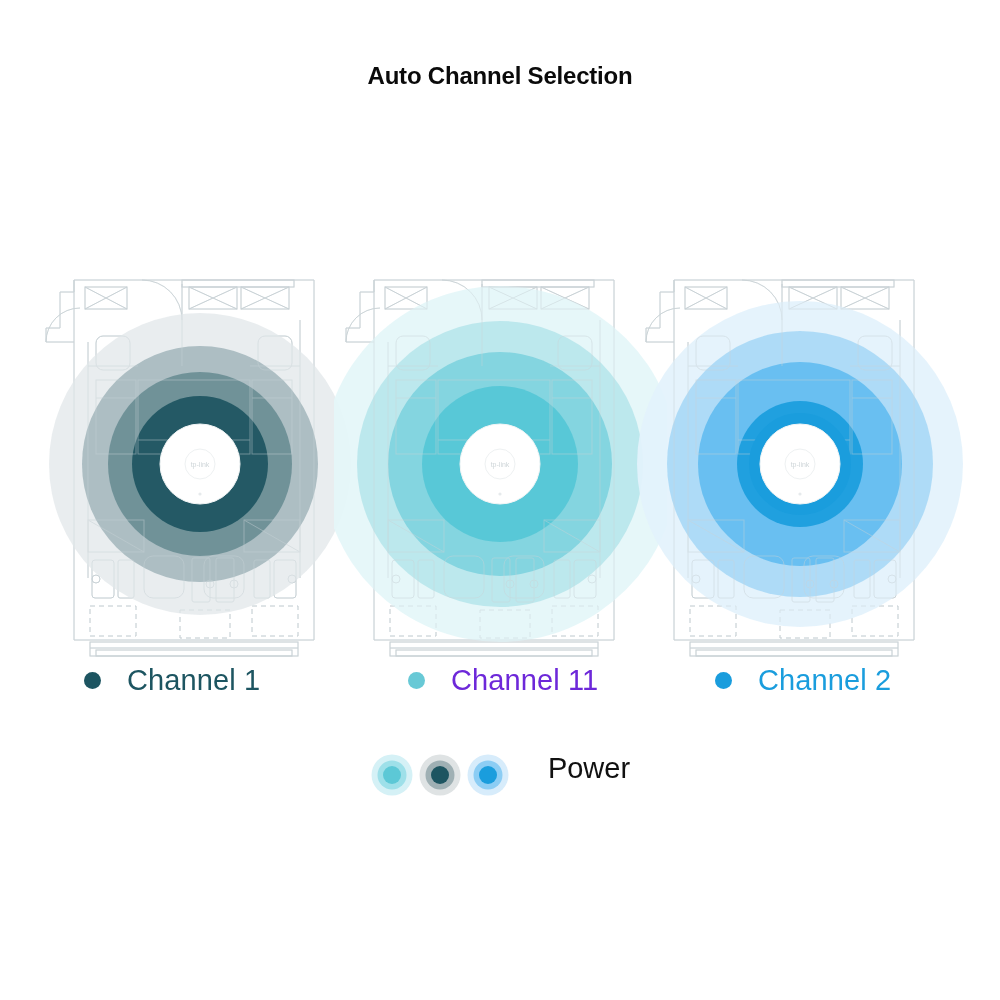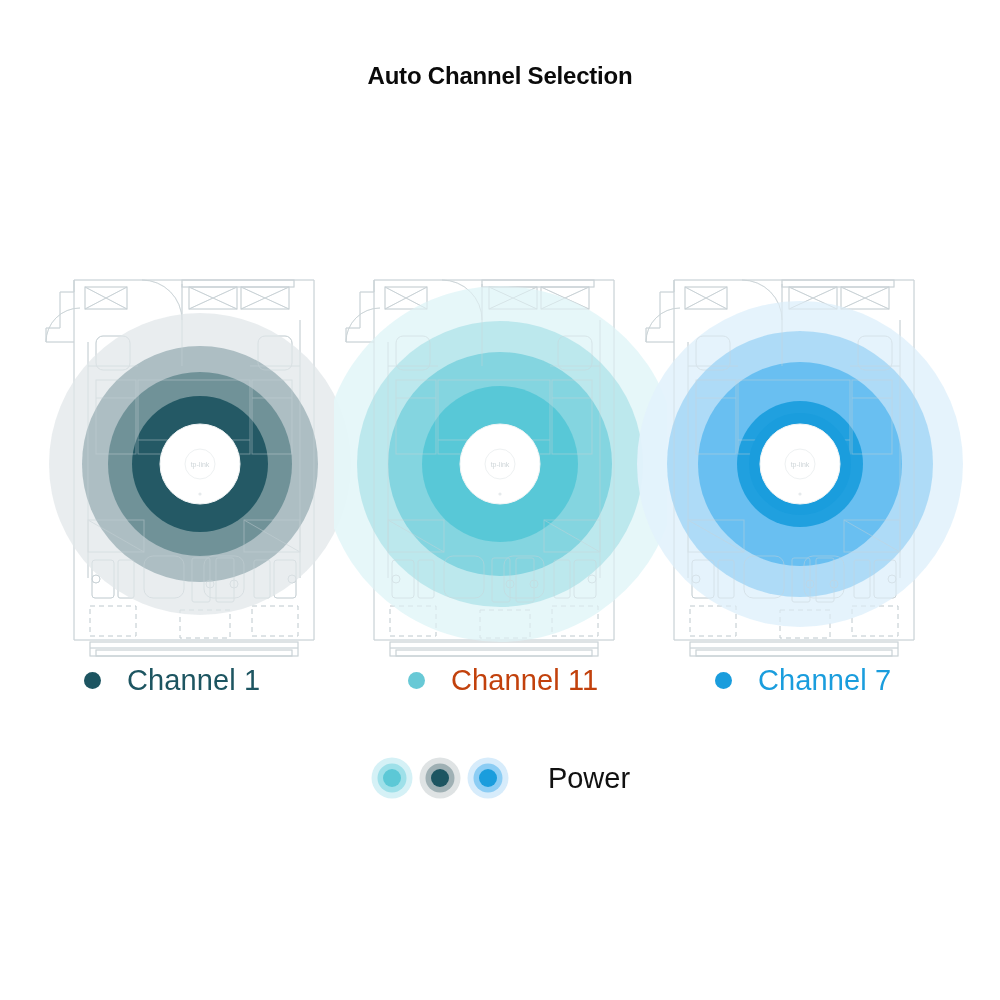--- a/index.html
+++ b/index.html
@@ -89,21 +89,21 @@
   }
 
   
   .power-legend {
     position: absolute;
     left: 0;
     top: 752px;
     width: 1000px;
     height: 52px;
     display: flex;
-    align-items: center;
+    align-items: flex-start;
     justify-content: center;
   }
   .power-icons {
     display: flex;
     align-items: center;
   }
   .power-icon {
     width: 45px;
     height: 45px;
     position: relative;
@@ -513,26 +513,26 @@
 
   <div class="chan-legends">
 
     <div class="chan-legend cl-1">
       <span class="chan-dot" id="dot1" style="background: rgb(29, 85, 97);"></span>
       <span class="chan-label" id="lab1" style="color: rgb(29, 85, 97);">Channel 1</span>
     </div>
 
     <div class="chan-legend cl-2">
       <span class="chan-dot" id="dot2" style="background: rgb(104, 201, 214);"></span>
-      <span class="chan-label" id="lab2" style="color: #c2410c;">Channel 11</span>
+      <span class="chan-label" id="lab2" style="color: #6d28d9;">Channel 11</span>
     </div>
 
     <div class="chan-legend cl-3">
       <span class="chan-dot" id="dot3" style="background: rgb(26, 157, 221);"></span>
-      <span class="chan-label" id="lab3" style="color: rgb(26, 157, 221);">Channel 7</span>
+      <span class="chan-label" id="lab3" style="color: rgb(26, 157, 221);">Channel 2</span>
     </div>
   </div>
 
   <div class="power-legend">
     <div class="power-icons" id="powericons">
         <div class="power-icon">
           <div class="r r0" style="background: rgb(213, 241, 246);"></div>
           <div class="r r1" style="background: rgb(158, 224, 233);"></div>
           <div class="r r2" style="background: rgb(92, 200, 214);"></div>
         </div>

